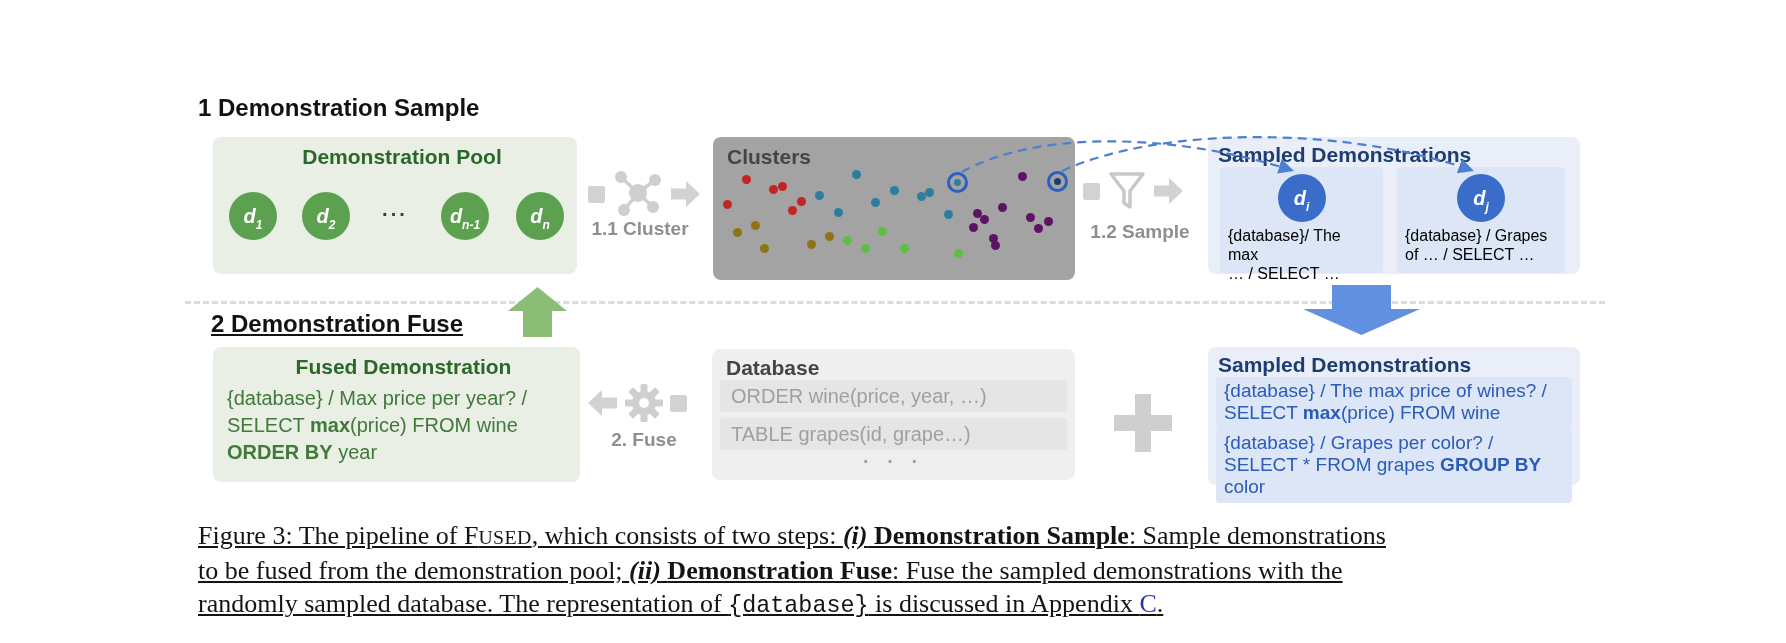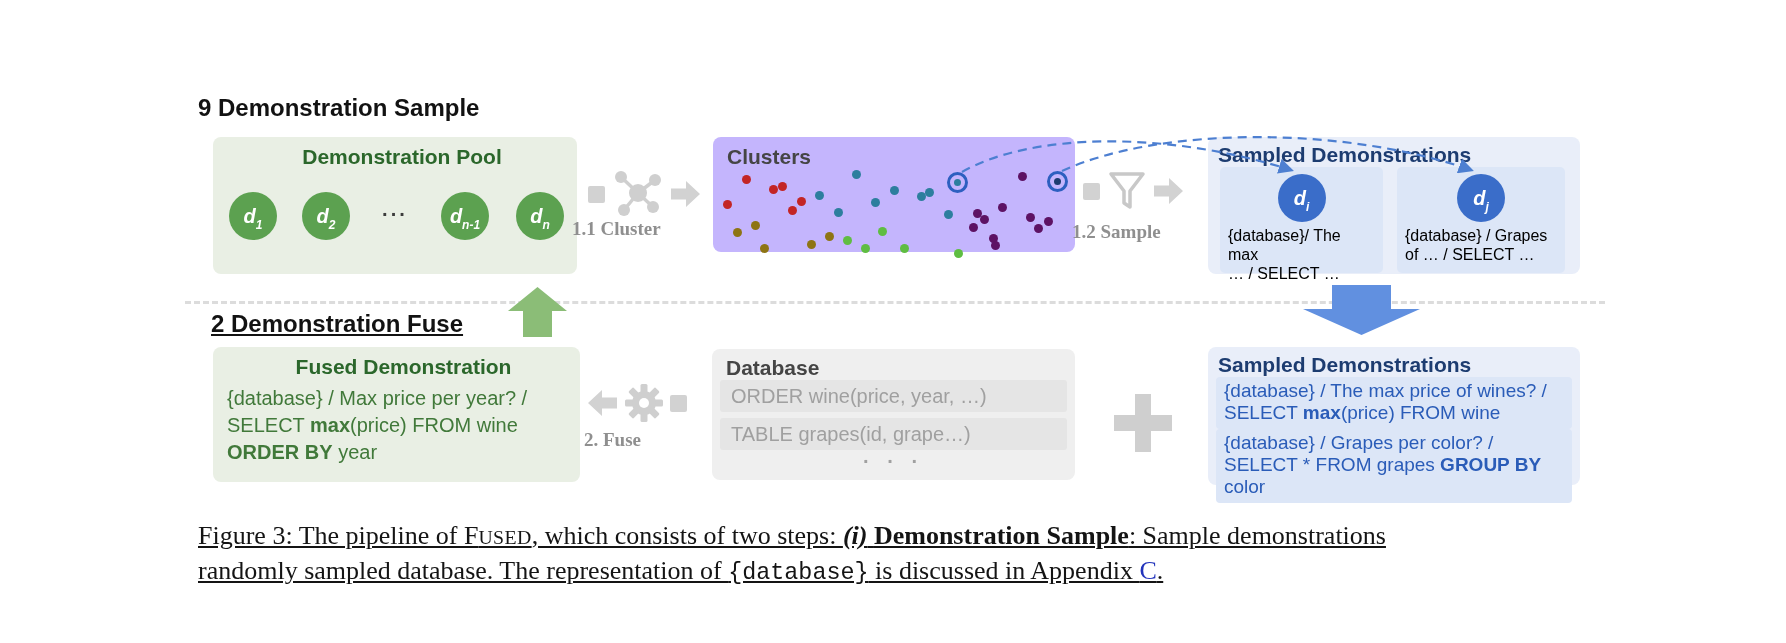--- a/index.html
+++ b/index.html
@@ -5,21 +5,21 @@
   html,body{margin:0;padding:0;background:#ffffff;}
   .canvas{position:relative;width:1786px;height:643px;background:#ffffff;
           font-family:"Liberation Sans",sans-serif;overflow:hidden;}
 
   .sec-title{position:absolute;font-size:24px;font-weight:bold;color:#121212;}
   .t1{left:198px;top:94px;}
   .t2{left:211px;top:310px;text-decoration:underline;}
 
   .box{position:absolute;border-radius:8px;}
   .pool{left:213px;top:137px;width:364px;height:137px;background:#e9efe4;}
-  .clusters{left:713px;top:137px;width:362px;height:115px;background:#c4b5fd;}
+  .clusters{left:713px;top:137px;width:362px;height:143px;background:#a3a3a3;}
   .sampled-top{left:1208px;top:137px;width:372px;height:137px;background:#e9eef9;}
   .fused{left:213px;top:347px;width:367px;height:135px;background:#e9efe4;}
   .database{left:712px;top:349px;width:363px;height:131px;background:#efefef;}
   .sampled-bottom{left:1208px;top:347px;width:372px;height:138px;background:#e9eef9;}
 
   .box-title{font-weight:bold;font-size:21px;padding:8px 0 0 14px;}
   .ttl-green{color:#2b672b;text-align:center;}
   .ttl-gray{color:#454545;}
   .ttl-blue{color:#1d3c70;}
 
@@ -36,21 +36,21 @@
   .cdot{position:absolute;width:9px;height:9px;border-radius:50%;}
   .csel{position:absolute;width:15px;height:15px;border:3px solid #2d5fc0;border-radius:50%;
         display:flex;align-items:center;justify-content:center;background:transparent;}
   .csel-inner{width:7px;height:7px;border-radius:50%;}
 
   
   .step{position:absolute;display:flex;align-items:center;gap:7px;}
   .s11{left:588px;top:168px;}
   .s12{left:1083px;top:170px;}
   .sfuse{left:588px;top:384px;}
-  .step-label{position:absolute;font-weight:bold;font-size:19px;color:#8f8f8f;text-align:left;font-family:Liberation Serif, serif;}
+  .step-label{position:absolute;font-weight:bold;font-size:19px;color:#8f8f8f;text-align:center;}
   .lbl11{left:572px;top:218px;width:136px;}
   .lbl12{left:1072px;top:221px;width:136px;}
   .lblfuse{left:584px;top:429px;width:120px;}
 
   
   .tcard{position:absolute;top:30px;height:106px;background:#dce6f7;border-radius:5px;}
   .tcard1{left:12px;width:163px;}
   .tcard2{left:189px;width:168px;}
   .demo-circle{width:48px;height:48px;border-radius:50%;background:#3a6dc9;color:#fff;
     display:flex;align-items:center;justify-content:center;font-weight:bold;font-style:italic;
@@ -93,21 +93,21 @@
   
   .caption{position:absolute;left:198px;top:519px;font-family:"Liberation Serif",serif;
     font-size:26px;line-height:33px;color:#141414;text-decoration:underline;}
   .cap-line{white-space:nowrap;}
 </style>
 </head>
 <body>
 
 <div class="canvas">
 
-  <div class="sec-title t1">9 Demonstration Sample</div>
+  <div class="sec-title t1">1 Demonstration Sample</div>
   <div class="sec-title t2">2 Demonstration Fuse</div>
 
   <div class="box pool">
     <div class="box-title ttl-green">Demonstration Pool</div>
     <div class="pool-items" id="pool-items">
         <div class="pool-circle" style="left: 16px;">
           <span>d</span>
           <span class="dsub">1</span>
         </div>
         <div class="pool-circle" style="left: 89px;">
@@ -298,16 +298,17 @@
       <marker id="arr" viewBox="0 0 10 10" refX="8" refY="5" markerWidth="7" markerHeight="7" orient="auto-start-reverse">
         <path d="M0,0 L10,5 L0,10 z" fill="#4d7fd1"></path>
       </marker>
     </defs>
     <path d="M 962,172 C 1030,133 1165,130 1291,170" fill="none" stroke="#4d7fd1" stroke-width="2.2" stroke-dasharray="9 6" marker-end="url(#arr)"></path>
     <path d="M 1062,171 C 1160,126 1345,126 1471,170" fill="none" stroke="#4d7fd1" stroke-width="2.2" stroke-dasharray="9 6" marker-end="url(#arr)"></path>
   </svg>
 
   <div class="caption">
     <div class="cap-line"><span>Figure 3: The pipeline of F</span><span class="rt-caps">USED</span><span>, which consists of two steps: </span><span class="rt-bi">(i)</span><span> </span><span class="rt-b">Demonstration Sample</span><span>: Sample demonstrations</span></div>
+    <div class="cap-line"><span>to be fused from the demonstration pool; </span><span class="rt-bi">(ii)</span><span> </span><span class="rt-b">Demonstration Fuse</span><span>: Fuse the sampled demonstrations with the</span></div>
     <div class="cap-line"><span>randomly sampled database. The representation of </span><span class="rt-mono">{database}</span><span> is discussed in Appendix </span><span class="rt-link">C</span><span>.</span></div>
   </div>
 
 </div>
 
 </body></html>

